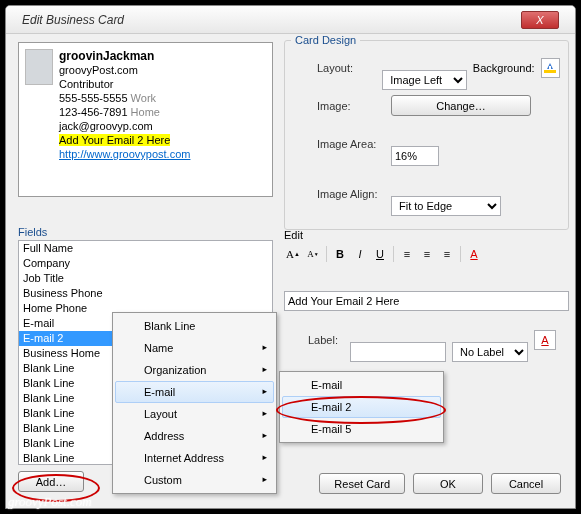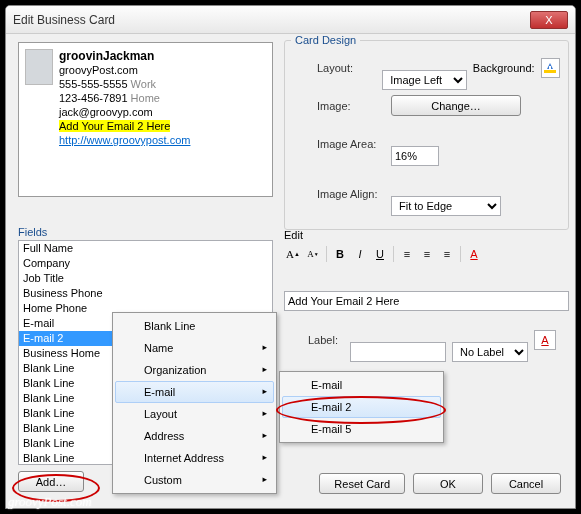--- a/index.html
+++ b/index.html
@@ -1,18 +1,18 @@
 <!DOCTYPE html>
 <html><head>
 <meta charset="utf-8">
 <style>
 * { box-sizing: border-box; margin: 0; padding: 0; font-family: 'Segoe UI', Tahoma, sans-serif; font-size: 11px; }
 body { background: #000; width: 581px; height: 514px; position: relative; }
 .wrap { position: absolute; left: 5px; top: 5px; width: 571px; height: 504px; background: #f0f0f0; border: 1px solid #888; border-radius: 5px 5px 0 0; overflow: hidden; box-shadow: 0 0 4px rgba(0,0,0,.5); }
-.titlebar { height: 28px; background: linear-gradient(#fdfdfd, #e8e8e8); border-bottom: 1px solid #ccc; display: flex; align-items: center; padding: 0 7px; }
+.titlebar { height: 28px; background: linear-gradient(#fdfdfd, #e8e8e8); border-bottom: 1px solid #ccc; display: flex; align-items: center; padding: 0 16px; font-style: italic; }
 .titlebar .t { flex: 1; font-size: 12px; color: #333; }
 .closebtn { width: 38px; height: 18px; background: linear-gradient(#e07070, #c03030); border: 1px solid #903030; border-radius: 2px; color: #fff; display: flex; align-items: center; justify-content: center; font-size: 10px; }
 .body { padding: 8px 12px 12px; height: calc(100% - 28px); position: relative; }
 
 .preview { position: absolute; left: 12px; top: 8px; width: 255px; height: 155px; border: 1px solid #9a9a9a; background: #fff; padding: 6px 4px 6px 40px; }
 .preview .photo { position: absolute; left: 6px; top: 6px; width: 28px; height: 36px; background: #d4d8dc; border: 1px solid #bbb; }
 .preview .ln { line-height: 14px; white-space: nowrap; }
 .preview .nm { font-weight: bold; font-size: 12px; }
 .preview .wk { color: #888; }
 .hl { background: #ffff00; }
@@ -63,20 +63,21 @@
     <div class="closebtn">
         <span>X</span>
       </div>
   </div>
   <div class="body">
 
     <div class="preview">
       <div class="photo"></div>
       <div class="ln nm">groovinJackman</div>
       <div class="ln">groovyPost.com</div>
+      <div class="ln">Contributor</div>
       <div class="ln"><span>555-555-5555</span> <span class="wk">Work</span></div>
       <div class="ln"><span>123-456-7891</span> <span class="wk">Home</span></div>
       <div class="ln">jack@groovyp.com</div>
       <div class="ln"><span class="hl">Add Your Email 2 Here</span></div>
       <div class="ln"><span class="lnk">http://www.groovypost.com</span></div>
     </div>
 
     <div class="design">
       <div class="fs">
         <span class="lg">Card Design</span>
@@ -86,21 +87,21 @@
           <span>Background:</span>
           <span class="imgbtn">
             <svg width="14" height="14" viewBox="0 0 14 14">
                 <rect x="1" y="9" width="12" height="3" fill="#ffcc00"></rect>
                 <path d="M4 8 L7 2 L10 8 L8 8 L8 5 L6 5 L6 8 Z" fill="#3a7bd5"></path>
               </svg>
           </span>
         </div>
         <div class="row">
           <span class="lbl">Image:</span>
-          <button class="btn" style="width:130px">Change…</button>
+          <button class="btn" style="width:140px">Change…</button>
         </div>
         <div class="row">
           <span class="lbl">Image Area:</span>
           <input type="text" style="width: 48px;" value="16%">
         </div>
         <div class="row">
           <span class="lbl">Image Align:</span>
           <select style="width:110px"><option>Fit to Edge</option></select>
         </div>
       </div>

